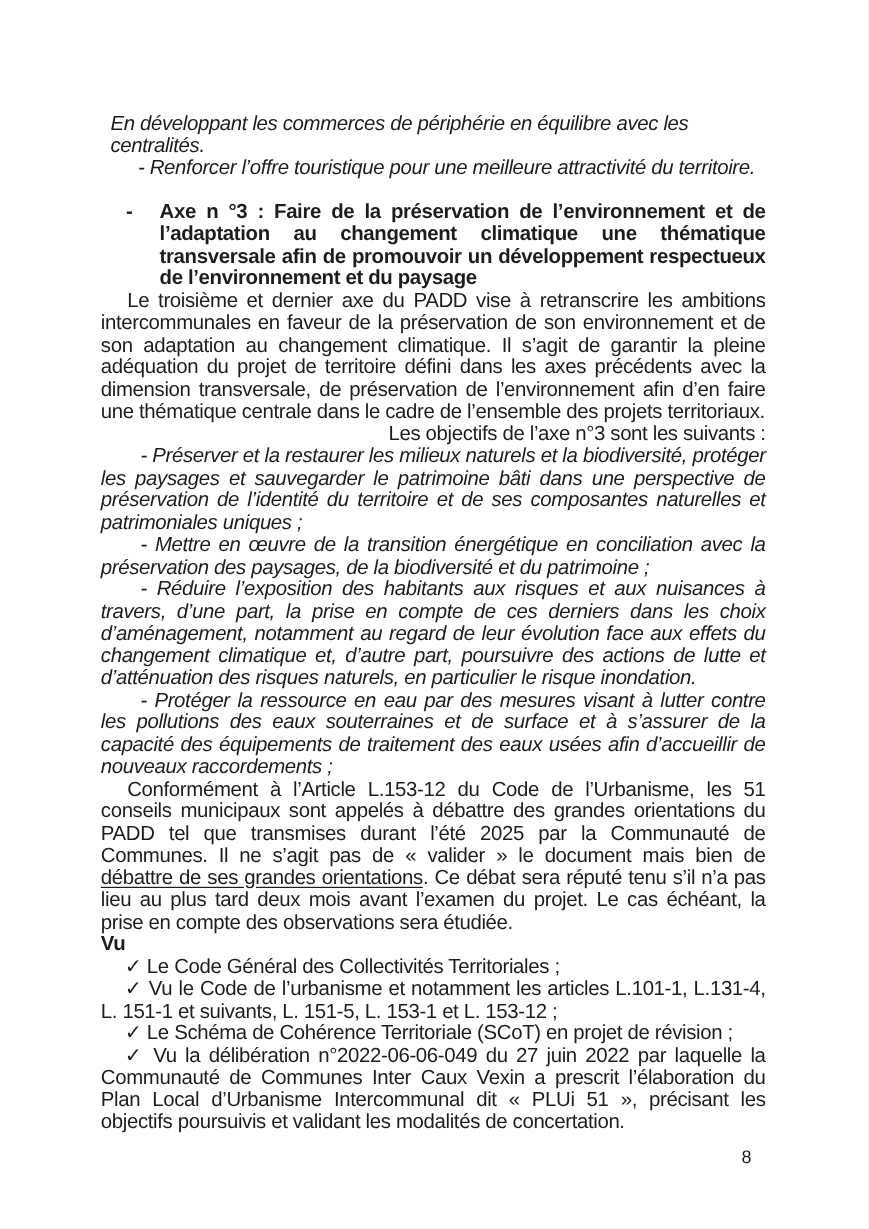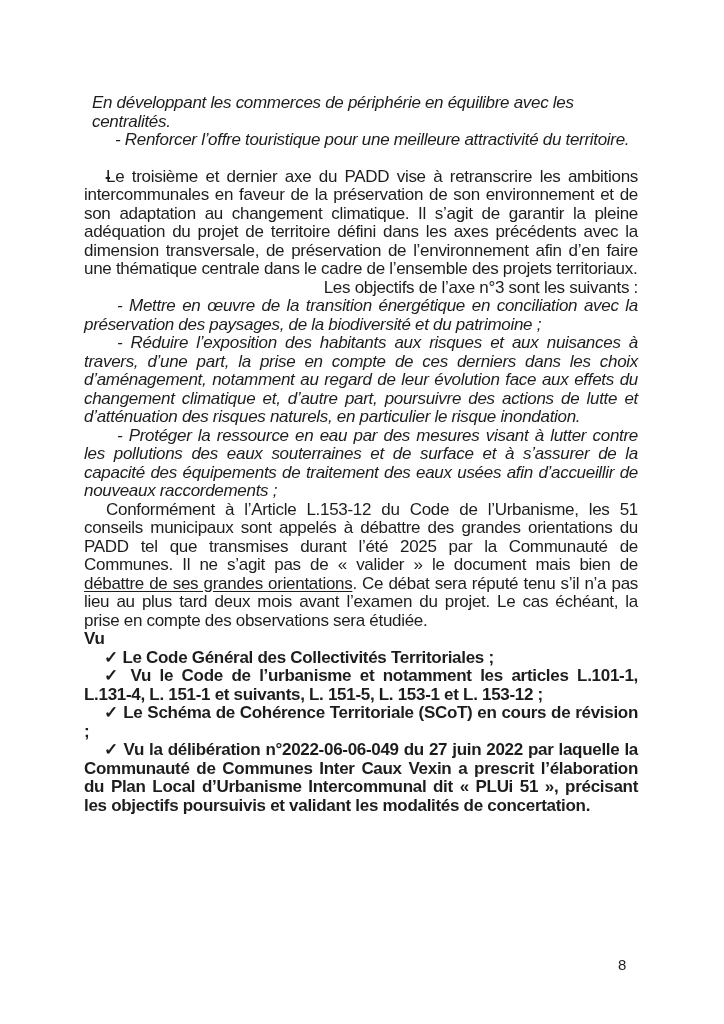--- a/index.html
+++ b/index.html
@@ -44,21 +44,21 @@
     font-weight: 700;
   }
   .axe-para   { margin-top: 3px;  text-indent: 22px; }
   .objectives-intro { margin-top: 10px; text-align: right; }
   .obj        { text-indent: 33px; }
   .conformement { margin-top: 6px; text-indent: 22px; }
   .underline  { text-decoration: underline; text-underline-offset: 2px; }
   .heading-bold { font-weight: 700; }
   .deliberation { margin-top: 10px; }
   .vu          { margin-top: 13px; }
-  .vu-item     { text-indent: 20px; font-weight: bold; }
+  .vu-item     { text-indent: 20px; }
   .first-vu    { margin-top: 2px; }
   .considerant { margin-top: 12px; }
   .page-number {
     position: absolute;
     left: 618px;
     top: 956px;
     font-size: 15px;
     letter-spacing: 0;
   }
 </style>
@@ -67,43 +67,45 @@
 
 <div class="page">
   <div class="content">
 
     <p class="italic ind8">En développant les commerces de périphérie en équilibre avec les centralités.</p>
 
     <p class="italic ind31">- Renforcer l’offre touristique pour une meilleure attractivité du territoire.</p>
 
     <div class="axe-heading">
       <span class="axe-dash">-</span>
+      <span>Axe n °3 : Faire de la préservation de l’environnement et de l’adaptation au changement climatique une thématique transversale afin de promouvoir un développement respectueux de l’environnement et du paysage</span>
     </div>
 
     <p class="justify axe-para">Le troisième et dernier axe du PADD vise à retranscrire les ambitions intercommunales en faveur de la préservation de son environnement et de son adaptation au changement climatique. Il s’agit de garantir la pleine adéquation du projet de territoire défini dans les axes précédents avec la dimension transversale, de préservation de l’environnement afin d’en faire une thématique centrale dans le cadre de l’ensemble des projets territoriaux.</p>
 
     <p class="objectives-intro">Les objectifs de l’axe n°3 sont les suivants :</p>
 
+    <p class="justify italic obj">- Préserver et la restaurer les milieux naturels et la biodiversité, protéger les paysages et sauvegarder le patrimoine bâti dans une perspective de préservation de l’identité du territoire et de ses composantes naturelles et patrimoniales uniques ;</p>
 
     <p class="justify italic obj">- Mettre en œuvre de la transition énergétique en conciliation avec la préservation des paysages, de la biodiversité et du patrimoine ;</p>
 
     <p class="justify italic obj">- Réduire l’exposition des habitants aux risques et aux nuisances à travers, d’une part, la prise en compte de ces derniers dans les choix d’aménagement, notamment au regard de leur évolution face aux effets du changement climatique et, d’autre part, poursuivre des actions de lutte et d’atténuation des risques naturels, en particulier le risque inondation.</p>
 
     <p class="justify italic obj">- Protéger la ressource en eau par des mesures visant à lutter contre les pollutions des eaux souterraines et de surface et à s’assurer de la capacité des équipements de traitement des eaux usées afin d’accueillir de nouveaux raccordements ;</p>
 
     <p class="justify conformement"><span>Conformément à l’Article L.153-12 du Code de l’Urbanisme, les 51 conseils municipaux sont appelés à débattre des grandes orientations du PADD tel que transmises durant l’été 2025 par la Communauté de Communes. Il ne s’agit pas de « valider » le document mais bien de </span><span class="underline">débattre de ses grandes orientations</span><span>. Ce débat sera réputé tenu s’il n’a pas lieu au plus tard deux mois avant l’examen du projet. Le cas échéant, la prise en compte des observations sera étudiée.</span></p>
 
 
     <p class="heading-bold vu">Vu</p>
 
     <p class="justify vu-item first-vu"><span>✓</span> <span>Le Code Général des Collectivités Territoriales ;</span></p>
 
     <p class="justify vu-item"><span>✓</span> <span>Vu le Code de l’urbanisme et notamment les articles L.101-1, L.131-4, L. 151-1 et suivants, L. 151-5, L. 153-1 et L. 153-12 ;</span></p>
 
-    <p class="justify vu-item"><span>✓</span> <span>Le Schéma de Cohérence Territoriale (SCoT) en cours de révision ;</span></p>
+    <p class="justify vu-item"><span>✓</span> <span>Le Schéma de Cohérence Territoriale (SCoT) en projet de révision ;</span></p>
 
     <p class="justify vu-item"><span>✓</span> <span>Vu la délibération n°2022-06-06-049 du 27 juin 2022 par laquelle la Communauté de Communes Inter Caux Vexin a prescrit l’élaboration du Plan Local d’Urbanisme Intercommunal dit « PLUi 51 », précisant les objectifs poursuivis et validant les modalités de concertation.</span></p>
 
 
   </div>
 
   <div class="page-number">8</div>
 </div>
 
 </body></html>

